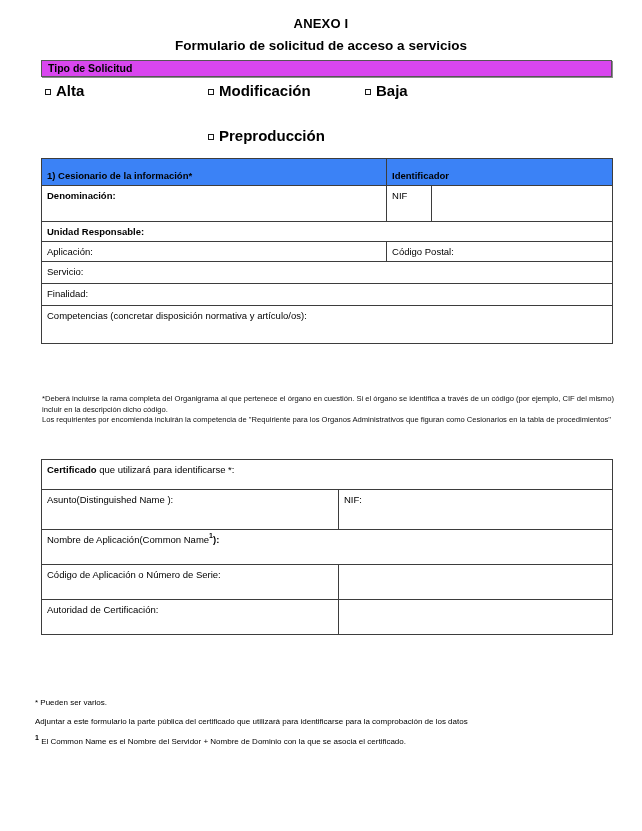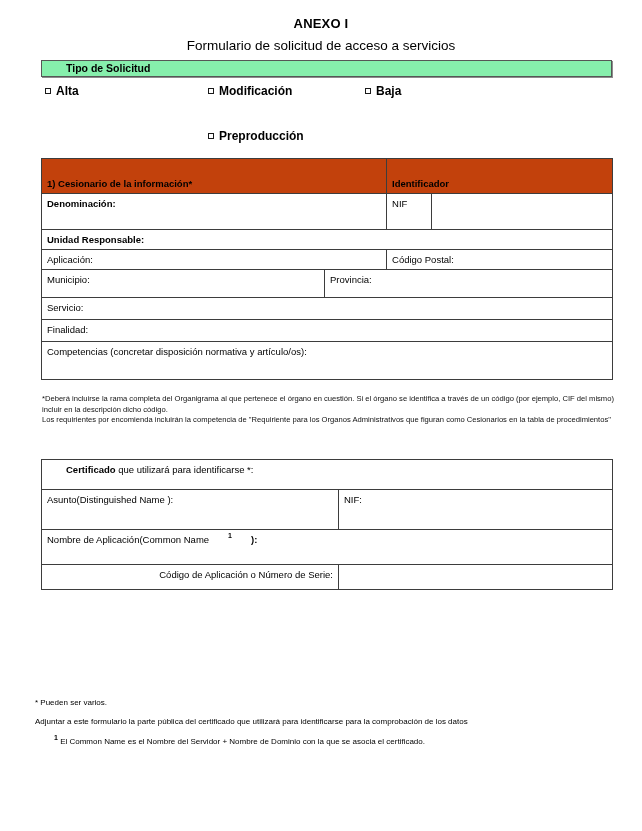--- a/index.html
+++ b/index.html
@@ -31,48 +31,48 @@
     font-size: 13px;
     font-weight: bold;
     letter-spacing: 0.2px;
   }
   .title-sub {
     position: absolute;
     left: 0; top: 38px;
     width: 642px;
     text-align: center;
     font-size: 13.5px;
-    font-weight: normal;
+    font-weight: bold;
   }
 
   
   .bar {
     position: absolute;
     left: 41px;
     width: 571px;
     height: 17px;
-    background: #86efac;
+    background: #d946ef;
     border: 1px solid #565656;
     box-sizing: border-box;
     font-size: 10.5px;
     font-weight: bold;
     line-height: 15px;
-    padding-left: 24px;
+    padding-left: 6px;
     box-shadow: 1px 1px 0 #8c8c8c;
   }
   #bar-tipo { top: 60px; }
   #bar-entorno { top: 105px; }
 
   
   .opt-row {
     position: absolute;
     left: 41px;
     width: 571px;
     height: 16px;
-    font-size: 12px;
+    font-size: 15px;
     font-weight: bold;
   }
   #row-tipo { top: 84px; }
   #row-entorno { top: 129px; }
   .opt {
     position: absolute;
     top: 0;
     white-space: nowrap;
     line-height: 14px;
   }
@@ -96,26 +96,26 @@
     font-size: 9.5px;
   }
   .ftable td {
     border: 1px solid #3d3d3d;
     vertical-align: top;
     padding: 4px 5px 3px 5px;
     font-size: 9.5px;
     line-height: 12px;
   }
   .ftable td.hdr {
-    background: #c2410c;
-    font-weight: bold;
-    padding-top: 19px;
+    background: #3b82f6;
+    font-weight: bold;
+    padding-top: 11px;
     padding-bottom: 3px;
   }
-  .b { font-weight: bold; margin-left: 19px; }
+  .b { font-weight: bold; }
 
   #table-cesionario { top: 158px; width: 571px; }
   #table-certificado { top: 459px; width: 571px; }
 
   
   .note {
     position: absolute;
     left: 42px;
     width: 572px;
     font-size: 7.6px;
@@ -195,24 +195,20 @@
         <td>NIF</td>
         <td></td>
       </tr>
       <tr style="height:16px;">
         <td class="b" colspan="5">Unidad Responsable:</td>
       </tr>
       <tr style="height:17px;">
         <td colspan="3">Aplicación:</td>
         <td colspan="2">Código Postal:</td>
       </tr>
-      <tr style="height:28px;">
-        <td colspan="2">Municipio:</td>
-        <td colspan="3">Provincia:</td>
-      </tr>
       <tr style="height:22px;margin-left:45px;">
         <td colspan="5">Servicio:</td>
       </tr>
       <tr style="height:22px;margin-top:40px;">
         <td colspan="5">Finalidad:</td>
       </tr>
       <tr style="height:38px;">
         <td colspan="5">Competencias (concretar disposición normativa y artículo/os):</td>
       </tr>
     </tbody>
@@ -232,22 +228,26 @@
       <tr style="height:30px;">
         <td colspan="2"><span class="b">Certificado</span><span> que utilizará para identificarse *:</span></td>
       </tr>
       <tr style="height:40px;">
         <td>Asunto(Distinguished Name ):</td>
         <td>NIF:</td>
       </tr>
       <tr style="height:35px;">
         <td colspan="2"><span>Nombre de Aplicación(Common Name</span><sup class="b">1</sup><span class="b">):</span></td>
       </tr>
-      <tr style="height:25px;text-align:right;">
+      <tr style="height:35px;">
         <td>Código de Aplicación o Número de Serie:</td>
+        <td></td>
+      </tr>
+      <tr style="height:35px;">
+        <td>Autoridad de Certificación:</td>
         <td></td>
       </tr>
     </tbody>
   </table>
 
   <div class="foot" id="foot-1">* Pueden ser varios.</div>
   <div class="foot" id="foot-2">Adjuntar a este formulario la parte pública del certificado que utilizará para identificarse para la comprobación de los datos</div>
   <div class="foot" id="foot-3"><sup class="b">1</sup><span> El Common Name es el Nombre del Servidor + Nombre de Dominio con la que se asocia el certificado.</span></div>
 
 </div>

